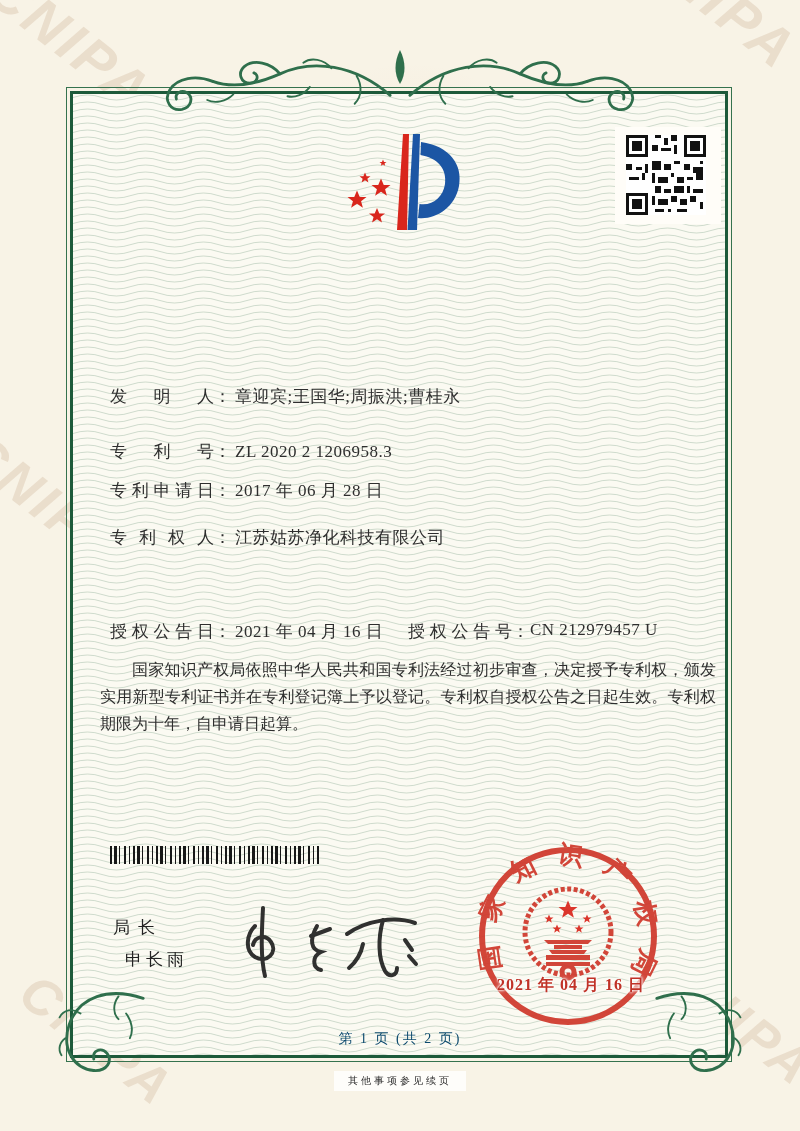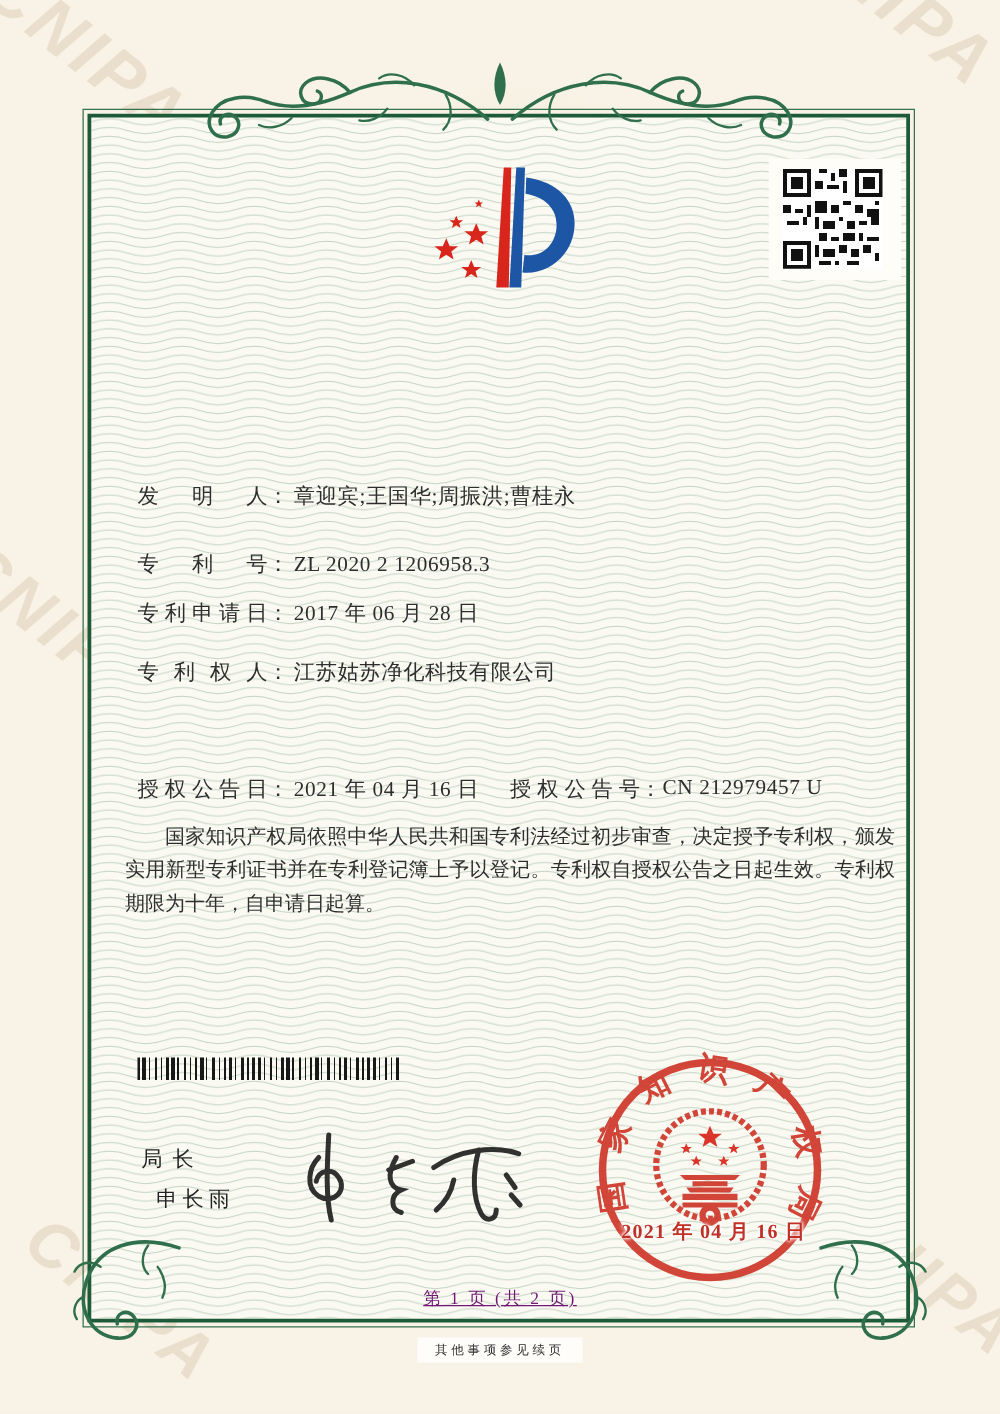--- a/index.html
+++ b/index.html
@@ -109,21 +109,21 @@
   }
   .seal-date{
     position:absolute;left:497px;top:975px;width:170px;
     font-size:16px;font-weight:bold;color:#c03227;letter-spacing:1px;
     text-shadow:0 0 2px #fff,0 0 3px #fff,0 0 4px #fff;
     white-space:nowrap;
   }
   
   .page-info{
     position:absolute;left:0;top:1030px;width:800px;
-    text-align:center;font-size:14px;letter-spacing:2px;color:#701a75;text-decoration:underline;
+    text-align:center;font-size:14px;letter-spacing:2px;color:#0c4a6e;
   }
   .footer-note-wrap{
     position:absolute;left:0;top:1070px;width:800px;text-align:center;
   }
   .footer-note{
     display:inline-block;background:rgba(255,255,255,0.8);
     padding:3px 14px;font-size:10px;letter-spacing:3px;color:#2e2e2e;
   }
 </style>
 </head>

